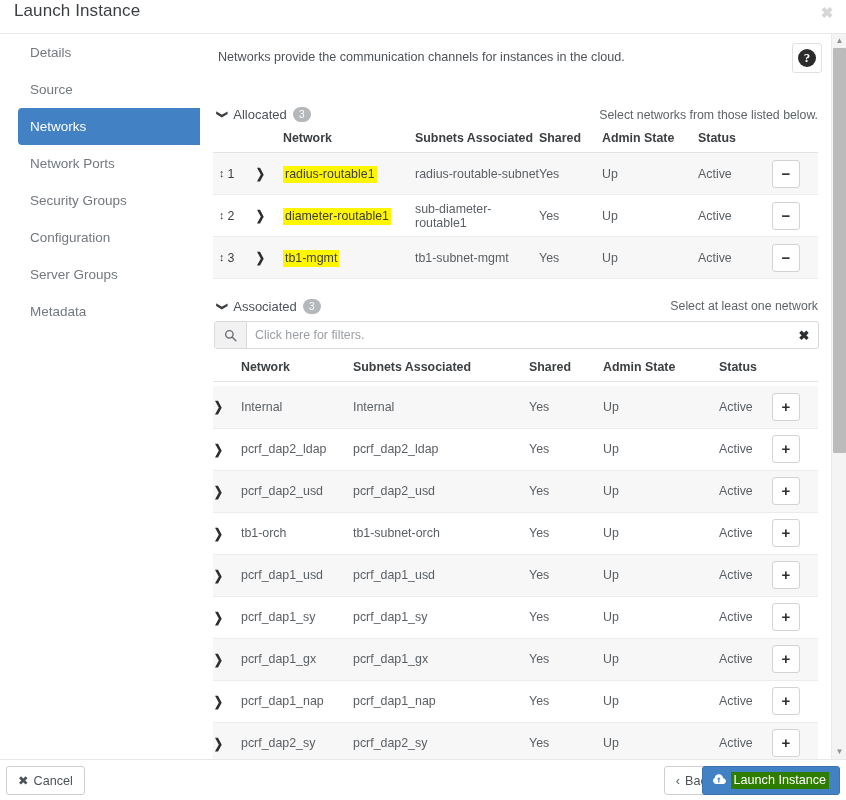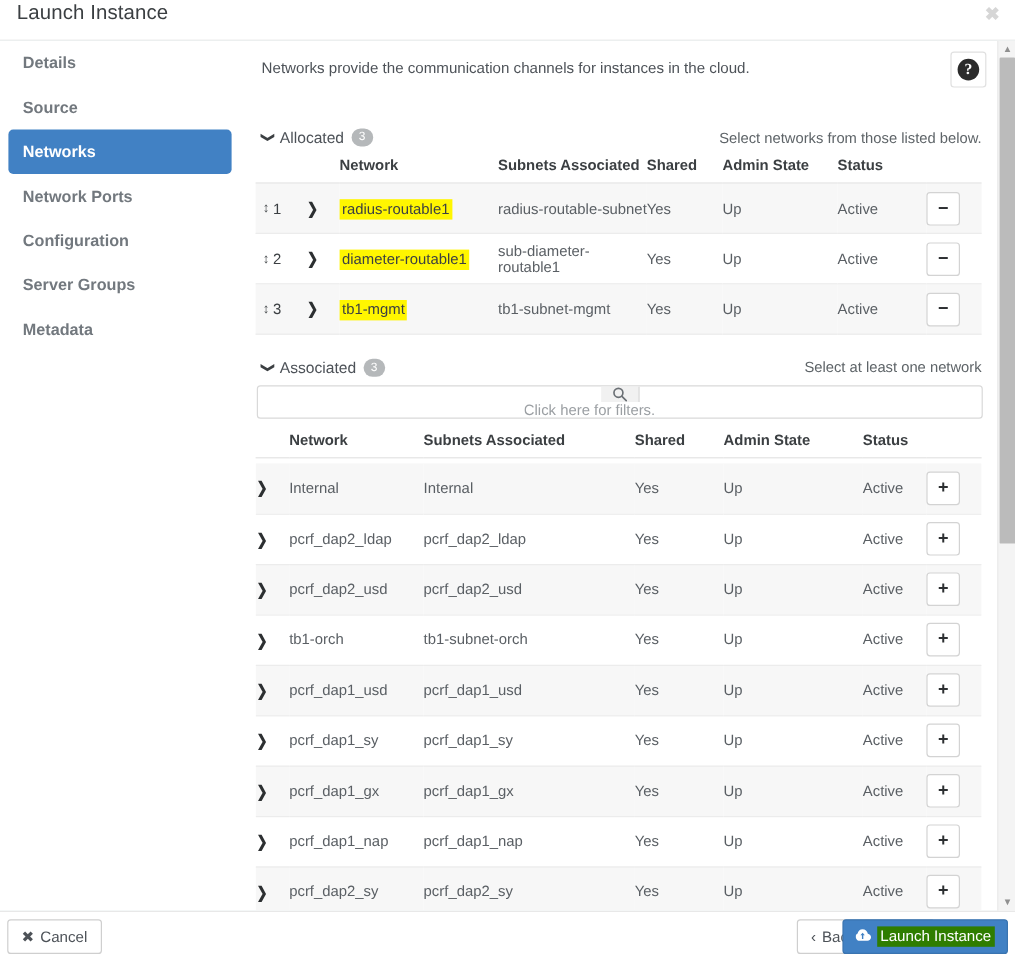--- a/index.html
+++ b/index.html
@@ -64,25 +64,24 @@
     position: absolute;
     top: 34px; left: 0;
     width: 846px;
     height: 725px;
     background: #ffffff;
   }
 
   
   .sidebar {
     position: absolute;
-    left: 0; top: 0;
+    left: 11px; top: 0;
     width: 200px;
     height: 725px;
     background: #ffffff;
-    font-weight: bold;
   }
   .nav-item {
     position: relative;
     height: 37px;
     margin: 0 7px;
     padding-left: 12px;
     display: flex;
     align-items: center;
     font-size: 13.5px;
     color: #72787e;
@@ -394,20 +393,23 @@
           <span>Details</span>
         </div>
         <div class="nav-item">
           <span>Source</span>
         </div>
         <div class="nav-item active">
           <span>Networks</span>
         </div>
         <div class="nav-item">
           <span>Network Ports</span>
+        </div>
+        <div class="nav-item">
+          <span>Security Groups</span>
         </div>
         <div class="nav-item">
           <span>Configuration</span>
         </div>
         <div class="nav-item">
           <span>Server Groups</span>
         </div>
         <div class="nav-item">
           <span>Metadata</span>
         </div>
@@ -495,21 +497,21 @@
             </tbody>
         </table>
 
         <div class="sec-head" style="top:265px;">
           <span class="caret-down" style="display: inline-block; transform: rotate(90deg) scaleX(0.9);">❯</span>
           <span>Associated</span>
           <span class="badge">3</span>
         </div>
         <div class="sec-note" style="top:265px;margin-left:44px;">Select at least one network</div>
 
-        <div class="filter-bar" style="top:287px;flex-direction:column;">
+        <div class="filter-bar" style="top:287px;">
           <div class="filter-icon-box">
             <svg width="13" height="13" viewBox="0 0 16 16" fill="none" stroke="currentColor" stroke-width="1.7">
               <circle cx="6.6" cy="6.6" r="4.6"></circle>
                 <line x1="10.2" y1="10.2" x2="14.6" y2="14.6" stroke-linecap="round"></line>
             </svg>
           </div>
           <input class="filter-input" type="text" placeholder="Click here for filters." style="">
           <div class="filter-clear">✖</div>
         </div>
 

